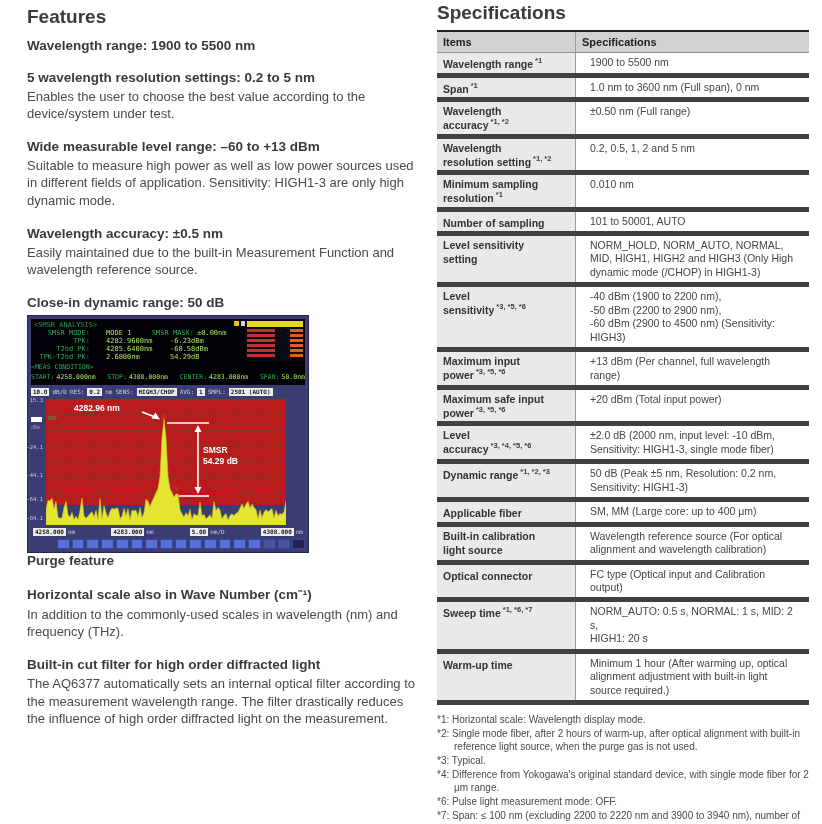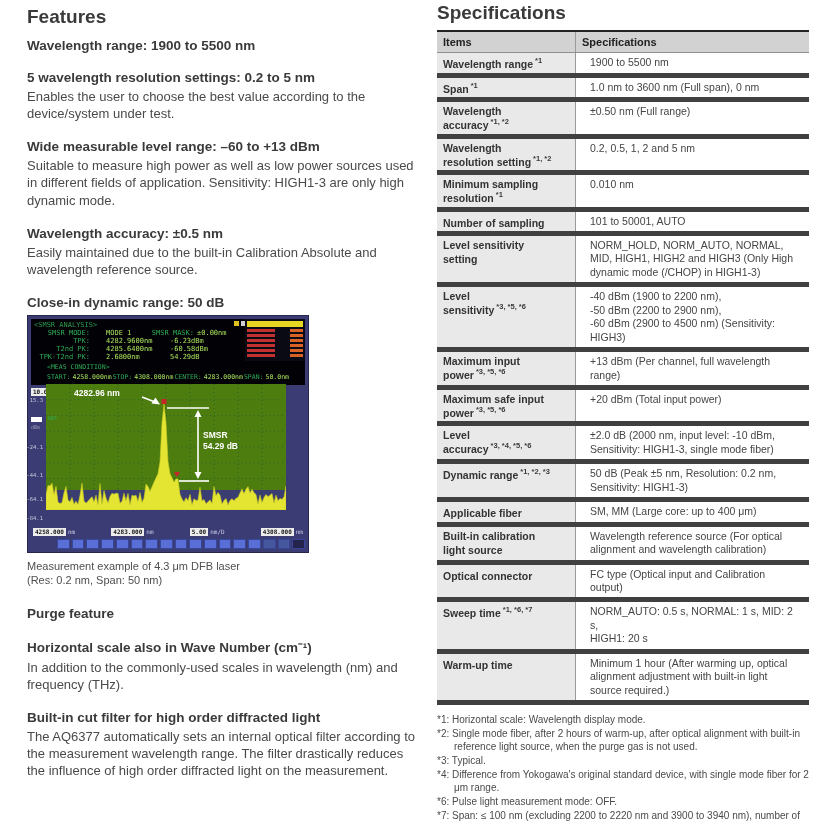--- a/index.html
+++ b/index.html
@@ -29,33 +29,33 @@
   .ic{position:absolute;top:2px;width:5px;height:5px;}
   .ic1{right:10px;background:#e0c020;} .ic2{right:3px;background:#cfcfcf;}
 
   .softmenu{position:absolute;right:3px;top:3px;width:56px;height:44px;background:#0a0a14;padding:1px 2px;}
   .sk-head{height:6px;background:#e6d522;margin:1px 0 2px 0;}
   .sk-row{display:flex;justify-content:space-between;margin:2px 0;}
   .sk-a{width:28px;height:3px;background:#c23030;}
   .sk-b{width:13px;height:3px;background:#d86226;}
 
   .meas{position:absolute;left:3px;top:45px;right:3px;height:22px;background:#020206;
-        font-size:6.5px;line-height:10px;padding:1px 16px;color:#2fae57;}
+        font-size:6.5px;line-height:10px;padding:1px 0;color:#2fae57;}
   .meas-line2{display:flex;justify-content:space-between;}
   .m-v{color:#aae35c;margin-left:2px;}
 
   .statusbar{position:absolute;left:3px;top:70px;right:3px;height:11px;display:flex;
              align-items:center;gap:3px;font-size:6px;color:#cfcfea;}
   .chip{background:#ececec;color:#151515;padding:0 2px;font-weight:bold;
         height:8px;line-height:8px;display:inline-block;}
   .slabel{display:inline-block;}
 
   .ylabels{position:absolute;left:1px;top:83px;width:15px;height:126px;}
   .ylab{position:absolute;right:1px;font-size:5.5px;color:#c8c8dc;font-family:"DejaVu Sans Mono",monospace;}
-  .graph{position:absolute;left:18px;top:68px;width:240px;height:106px;background:#4d7c0f;}
+  .graph{position:absolute;left:18px;top:83px;width:240px;height:106px;background:#b91c1c;}
   .peak-label{position:absolute;left:28px;top:4px;color:#fff;font-weight:bold;font-size:8.5px;
               font-family:"Liberation Sans",sans-serif;white-space:pre-line;}
   .smsr-label{position:absolute;left:157px;top:46px;color:#fff;font-weight:bold;font-size:8.5px;
               line-height:1.25;font-family:"Liberation Sans",sans-serif;white-space:pre-line;}
   .refchip{position:absolute;left:3px;top:101px;width:11px;height:5px;background:#fff;}
   .reftext{position:absolute;left:20px;top:99px;font-size:5px;color:#2fae57;}
   .refunit{position:absolute;left:3px;top:108px;font-size:5px;color:#9a9ab8;}
 
   .axisbar{position:absolute;left:3px;top:211px;right:3px;height:10px;display:flex;
            justify-content:space-between;align-items:center;font-size:6px;color:#cfcfea;padding:0 2px;}
@@ -98,21 +98,21 @@
   <div class="feat">
     <h2>5 wavelength resolution settings: 0.2 to 5 nm</h2>
     <p>Enables the user to choose the best value according to the device/system under test.</p>
   </div>
   <div class="feat">
     <h2>Wide measurable level range: –60 to +13 dBm</h2>
     <p>Suitable to measure high power as well as low power sources used in different fields of application. Sensitivity: HIGH1-3 are only high dynamic mode.</p>
   </div>
   <div class="feat">
     <h2>Wavelength accuracy: ±0.5 nm</h2>
-    <p>Easily maintained due to the built-in Calibration Absolute and wavelength reference source.</p>
+    <p>Easily maintained due to the built-in Measurement Function and wavelength reference source.</p>
   </div>
 
   <div class="feat" style="margin-bottom:0;">
     <h2>Close-in dynamic range: 50 dB</h2>
   </div>
 
   <div class="scope">
     <div class="an-panel">
       <div class="an-title">&lt;SMSR ANALYSIS&gt;</div>
       <div class="an-row">
@@ -258,22 +258,20 @@
         <span class="skbtn"></span>
         <span class="skbtn"></span>
         <span class="skbtn"></span>
         <span class="skbtn"></span>
         <span class="skbtn end btn-spacer"></span>
         <span class="skbtn end"></span>
         <span class="skbtn dark"></span>
       </div>
   </div>
 
-  <p class="caption">Measurement example of 4.3 μm DFB laser
-(Res: 0.2 nm, Span: 50 nm)</p>
 
   <div class="feat">
     <h2>Purge feature</h2>
     <p></p>
   </div>
   <div class="feat">
     <h2>Horizontal scale also in Wave Number (cm⁻¹)</h2>
     <p>In addition to the commonly-used scales in wavelength (nm) and frequency (THz).</p>
   </div>
   <div class="feat">

